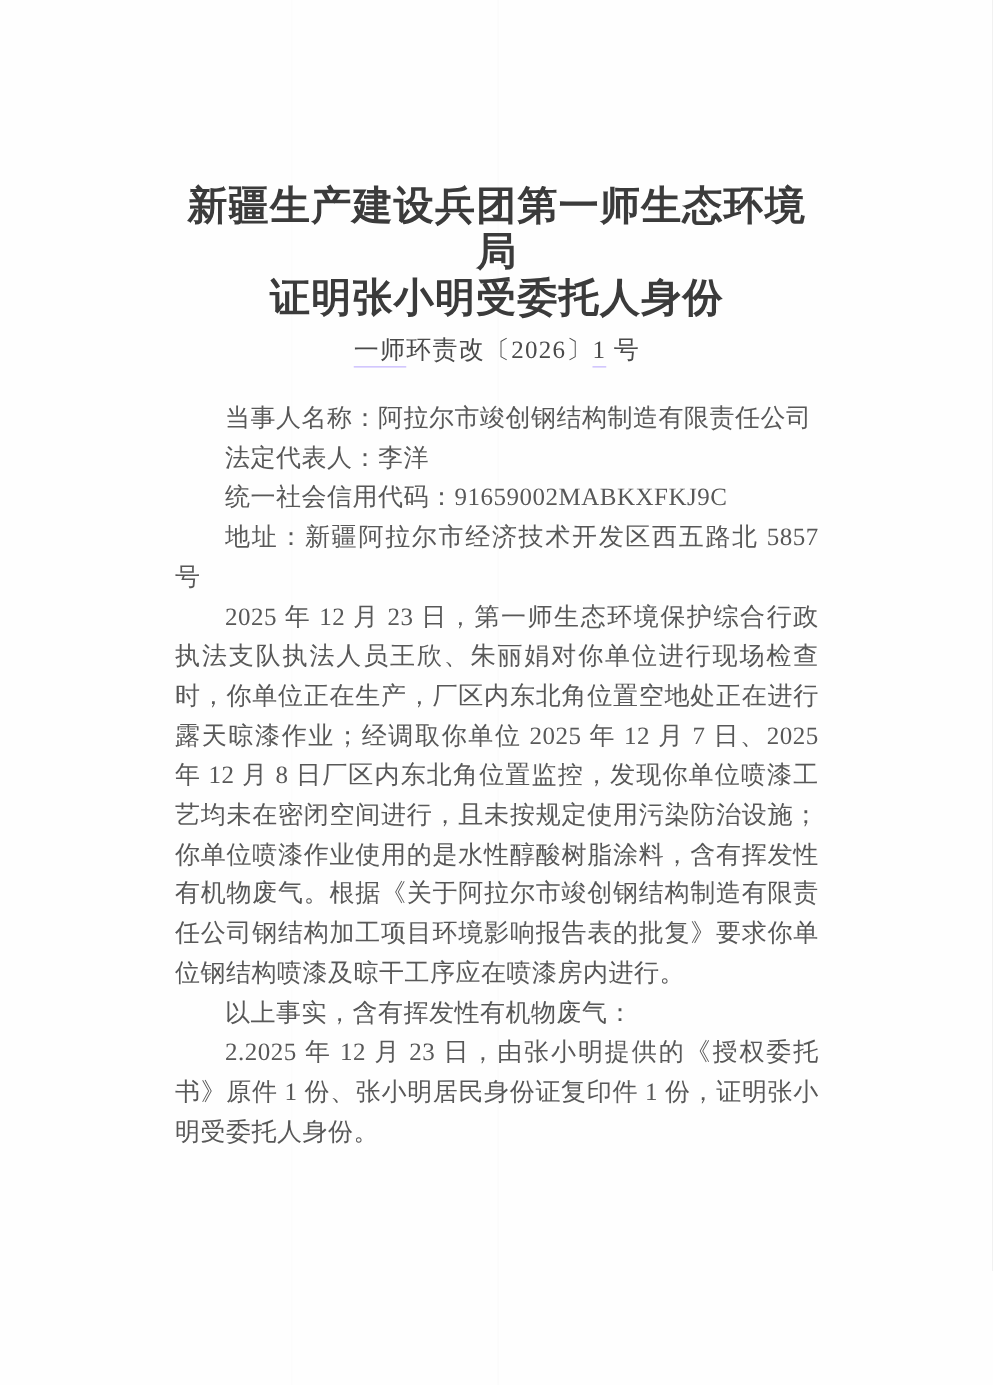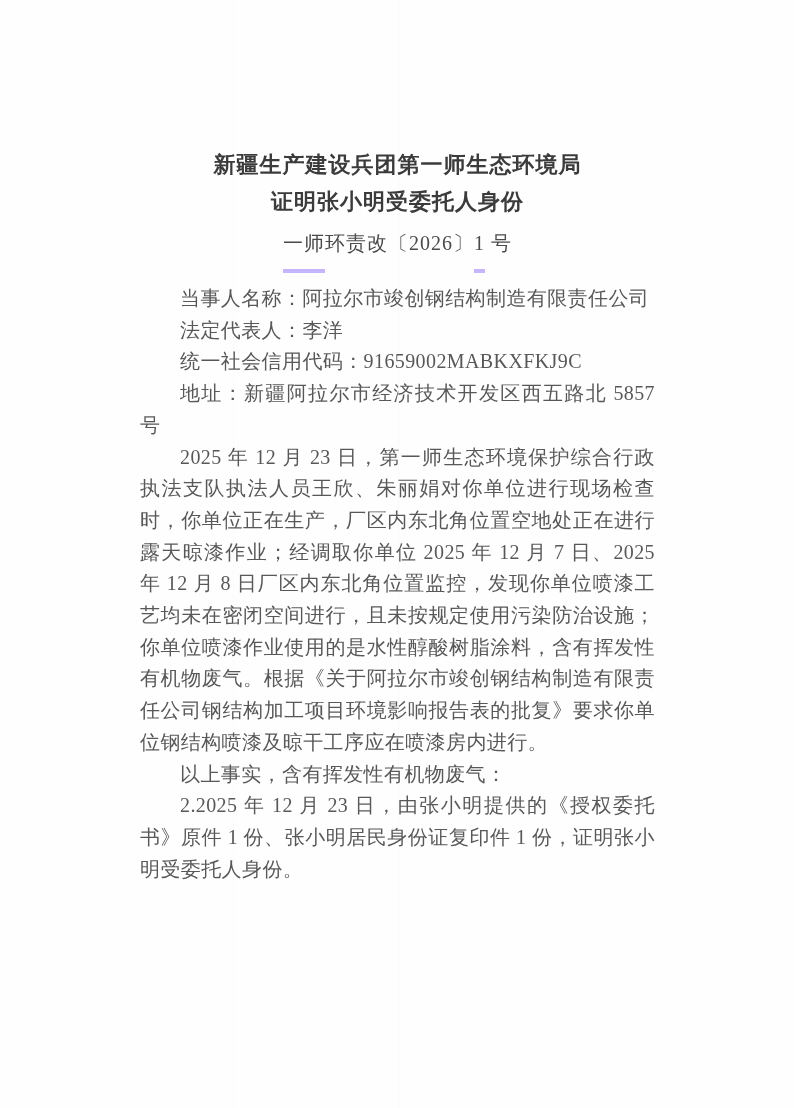--- a/index.html
+++ b/index.html
@@ -29,37 +29,37 @@
   .crease.c2 { left: 233px; background: rgba(0,0,0,0.012); }
 
   .sheet {
     position: absolute;
     left: 140px;
     top: 146px;
     width: 515px;
   }
   .doc-title {
     text-align: center;
-    font-size: 22px;
+    font-size: 32px;
     line-height: 37px;
     font-weight: 700;
     letter-spacing: 1px;
     color: #3b3b3b;
   }
   .doc-number {
     margin-top: 10px;
     text-align: center;
     font-size: 20px;
     line-height: 26px;
     letter-spacing: 1px;
     color: #4a4a4a;
   }
   .doc-number .u {
-    border-bottom: 4px solid #c4b5fd;
-    padding-bottom: 15px;
+    border-bottom: 1px solid #c4b5fd;
+    padding-bottom: 2px;
   }
   .doc-body {
     margin-top: 27px;
     font-size: 20px;
     line-height: 31.7px;
     letter-spacing: 0.4px;
     color: #585858;
     text-align: justify;
   }
   .doc-body p {

